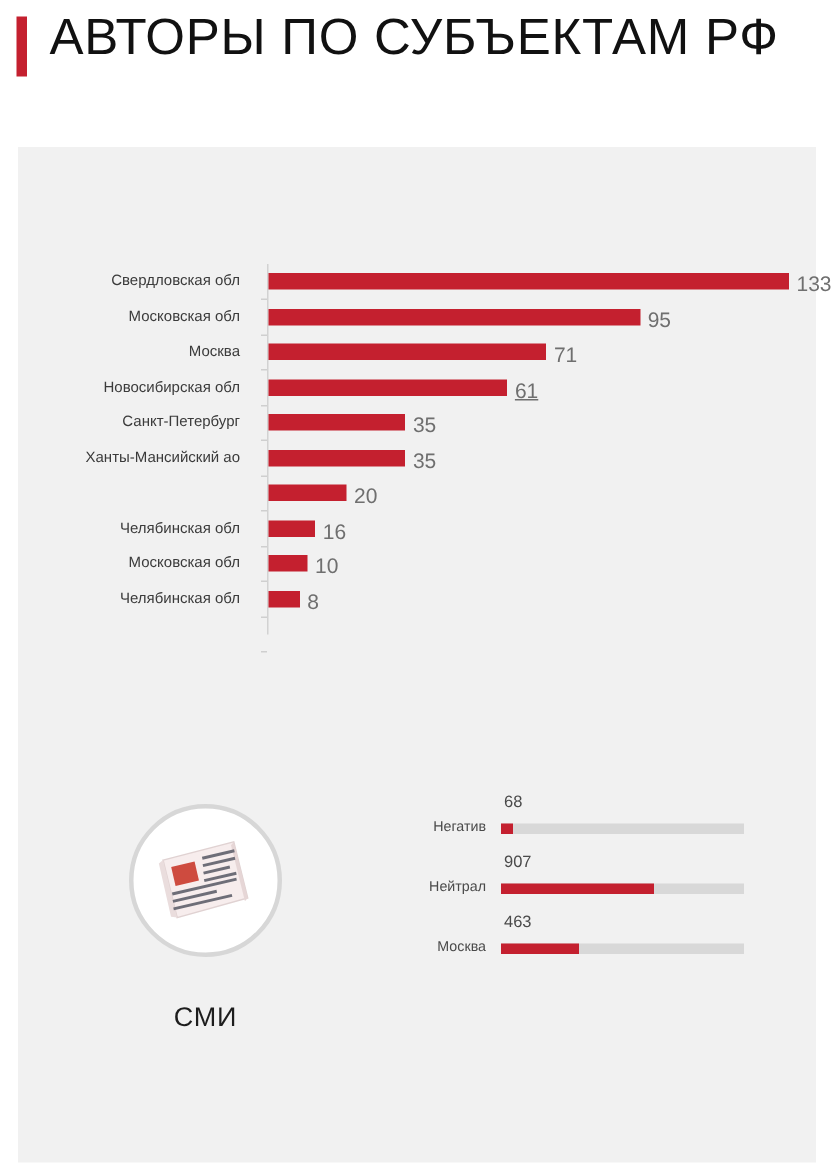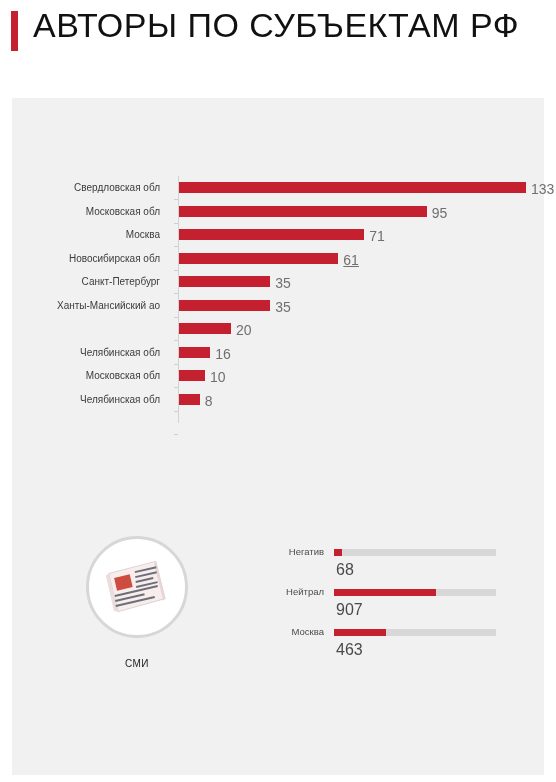--- a/index.html
+++ b/index.html
@@ -119,22 +119,22 @@
   .media-circle {
     width: 102px; height: 102px;
     border-radius: 50%;
     background: #ffffff;
     border: 3px solid #D7D7D7;
     margin: 0 auto;
     position: relative;
     box-sizing: border-box;
   }
   .media-label {
-    margin-top: 20px;
-    font-size: 10px;
+    margin-top: 30px;
+    font-size: 18px;
     color: #1d1d1d;
     letter-spacing: 0.5px;
   }
   .newspaper {
     position: absolute;
     left: 50%; top: 50%;
     transform: translate(-50%, -50%) rotate(-5deg);
   }
 
   
@@ -164,23 +164,22 @@
   }
   .sent-fill {
     position: absolute;
     left: 0; top: 0;
     height: 7px;
     background: #C4202F;
   }
   .sent-value {
     position: absolute;
     left: 84px; top: 1px;
-    font-size: 16px;
+    font-size: 11px;
     color: #4a4a4a;
-    margin-top: 32px;
   }
 </style>
 </head>
 <body>
 
 <div class="header">
   <div class="header-accent"></div>
   <div class="header-title">АВТОРЫ ПО СУБЪЕКТАМ РФ</div>
 </div>
 

